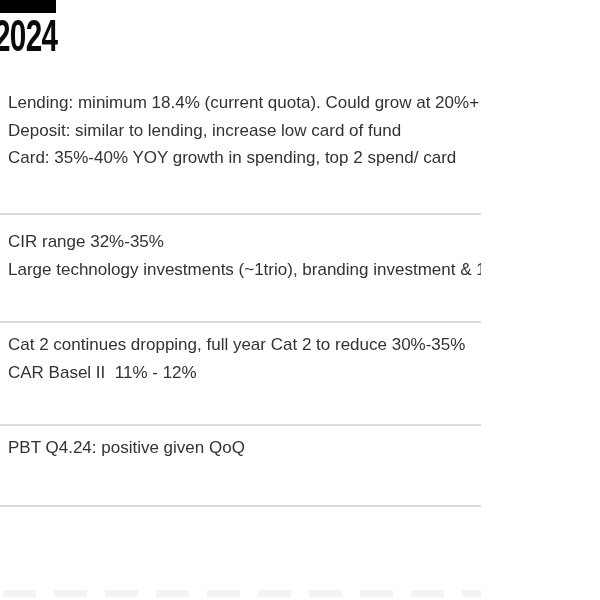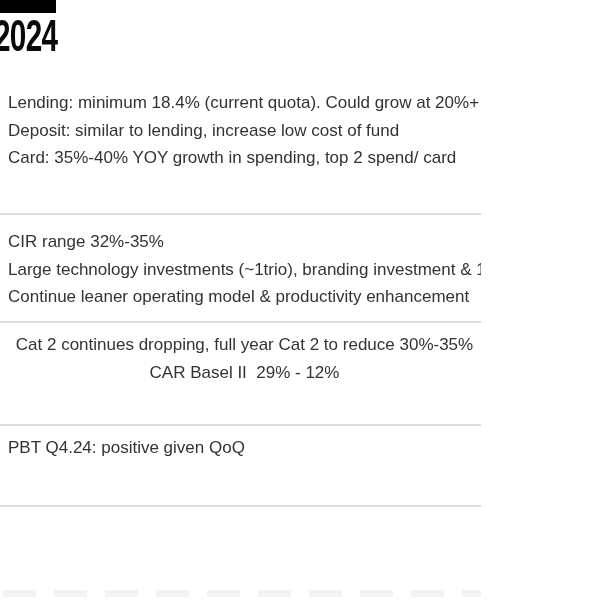--- a/index.html
+++ b/index.html
@@ -33,21 +33,21 @@
     overflow: hidden;
   }
   .section .line {
     font-size: 17px; line-height: 27.5px;
     color: #333333;
     white-space: pre;
     overflow: hidden;
   }
   #section-growth        { top: 89px;  }
   #section-cost          { top: 228px; }
-  #section-asset-quality { top: 331px; text-align: center; }
+  #section-asset-quality { top: 331px; }
   #section-profitability { top: 434px; }
   .divider {
     position: absolute; left: 0;
     width: 600px; height: 2px;
     background: #dcdcdc;
   }
   #divider-1 { top: 213px; }
   #divider-2 { top: 321px; }
   #divider-3 { top: 424px; }
   #divider-4 { top: 505px; }
@@ -62,37 +62,36 @@
 <body>
 
 <div class="content">
 
   <div class="top-bar"></div>
 
   <div class="page-title">2024</div>
 
   <div class="section" id="section-growth">
     <div class="line">Lending: minimum 18.4% (current quota). Could grow at 20%+ if extra room given</div>
-    <div class="line">Deposit: similar to lending, increase low cost of fund</div>
+    <div class="line">Deposit: similar to lending, increase low card of fund</div>
     <div class="line">Card: 35%-40% YOY growth in spending, top 2 spend/ card</div>
   </div>
 
   <div class="divider" id="divider-1"></div>
 
   <div class="section" id="section-cost">
     <div class="line">CIR range 32%-35%</div>
     <div class="line">Large technology investments (~1trio), branding investment &amp; 14 new branches</div>
-    <div class="line">Continue leaner operating model &amp; productivity enhancement</div>
   </div>
 
   <div class="divider" id="divider-2"></div>
 
   <div class="section" id="section-asset-quality">
     <div class="line">Cat 2 continues dropping, full year Cat 2 to reduce 30%-35%</div>
-    <div class="line">CAR Basel II  29% - 12%</div>
+    <div class="line">CAR Basel II  11% - 12%</div>
   </div>
 
   <div class="divider" id="divider-3"></div>
 
   <div class="section" id="section-profitability">
     <div class="line">PBT Q4.24: positive given QoQ</div>
   </div>
 
   <div class="divider" id="divider-4"></div>
 

